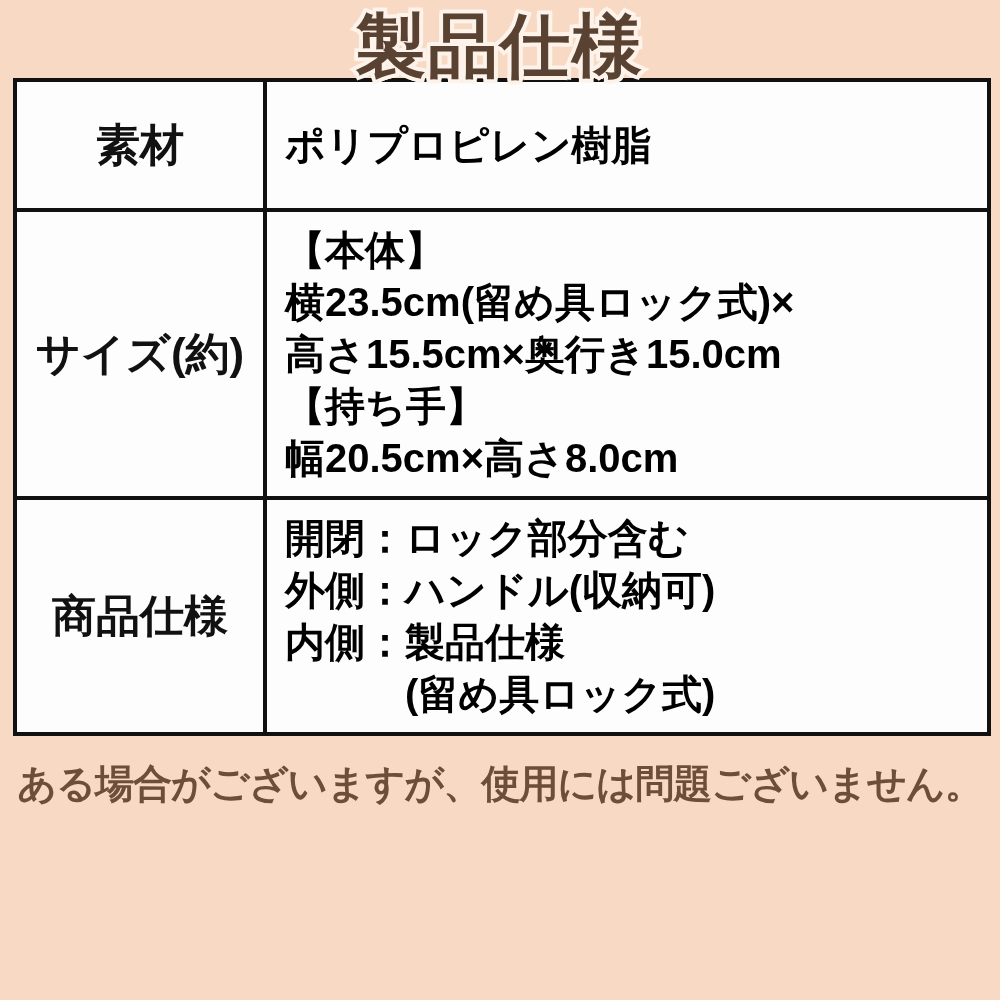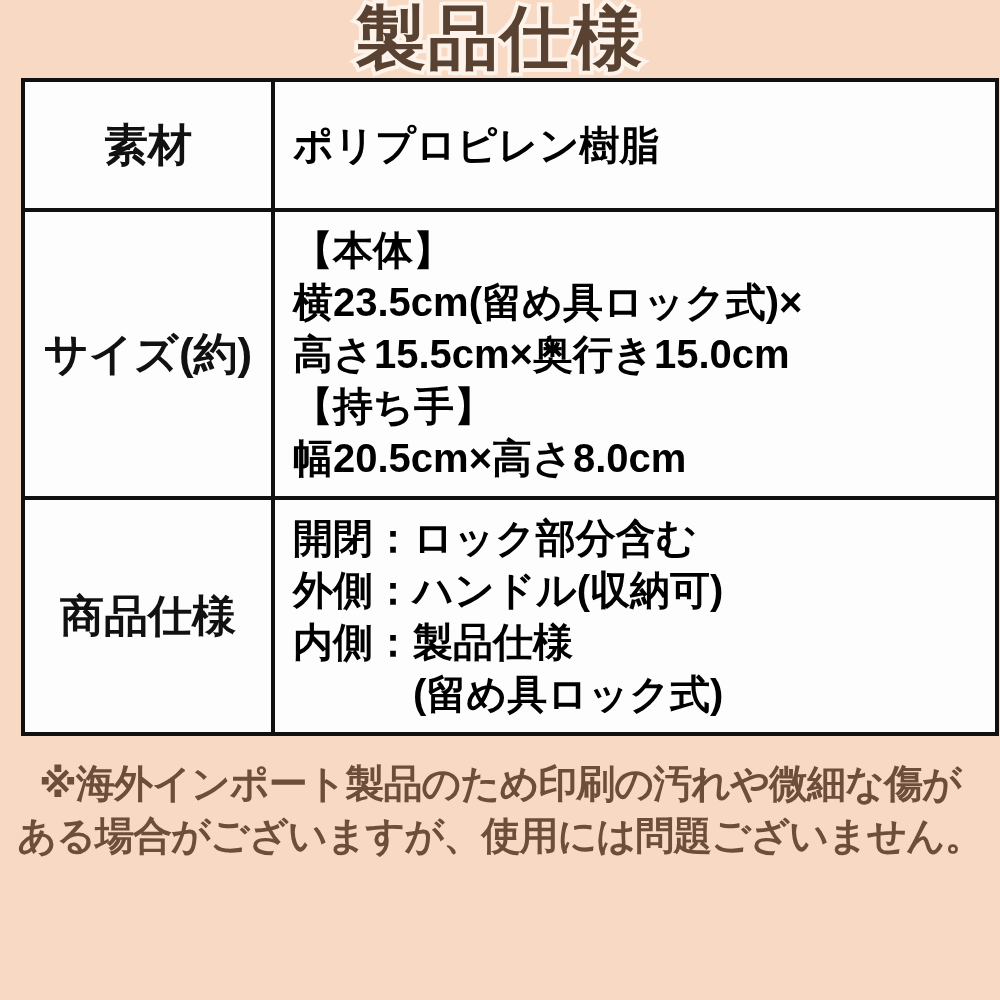--- a/index.html
+++ b/index.html
@@ -12,39 +12,38 @@
   }
   .page {
     width: 1000px;
     height: 1000px;
     background: #f8d9c4;
     position: relative;
   }
   .title-bar {
     height: 78px;
     display: flex;
-    align-items: center;
     justify-content: center;
   }
   .page-title {
     font-size: 70px;
     font-weight: 800;
     letter-spacing: 2px;
     color: #5a4232;
     -webkit-text-stroke: 7px #fdf3ea;
     paint-order: stroke fill;
     text-shadow:
       -3px -3px 0 #fdf3ea, 3px -3px 0 #fdf3ea,
       -3px  3px 0 #fdf3ea, 3px  3px 0 #fdf3ea,
       0 -4px 0 #fdf3ea, 0 4px 0 #fdf3ea,
       -4px 0 0 #fdf3ea, 4px 0 0 #fdf3ea;
   }
   table.spec-table {
     border-collapse: collapse;
-    margin-left: 21px;
+    margin-left: 13px;
     width: 978px;
     background: #fdfdfd;
     table-layout: fixed;
   }
   table.spec-table td {
     border: 4px solid #111111;
     vertical-align: middle;
   }
   td.label-cell {
     width: 250px;
@@ -112,17 +111,16 @@
           <div class="value-line">開閉：ロック部分含む</div>
           <div class="value-line">外側：ハンドル(収納可)</div>
           <div class="value-line">内側：製品仕様</div>
           <div class="value-line">　　　(留め具ロック式)</div>
         </td>
       </tr>
     </tbody>
   </table>
 
   <div class="footer-note">
-    <div>※海外インポート製品のため印刷の汚れや微細な傷が</div>
     <div>ある場合がございますが、使用には問題ございません。</div>
   </div>
 
 </div>
 
 </body></html>

